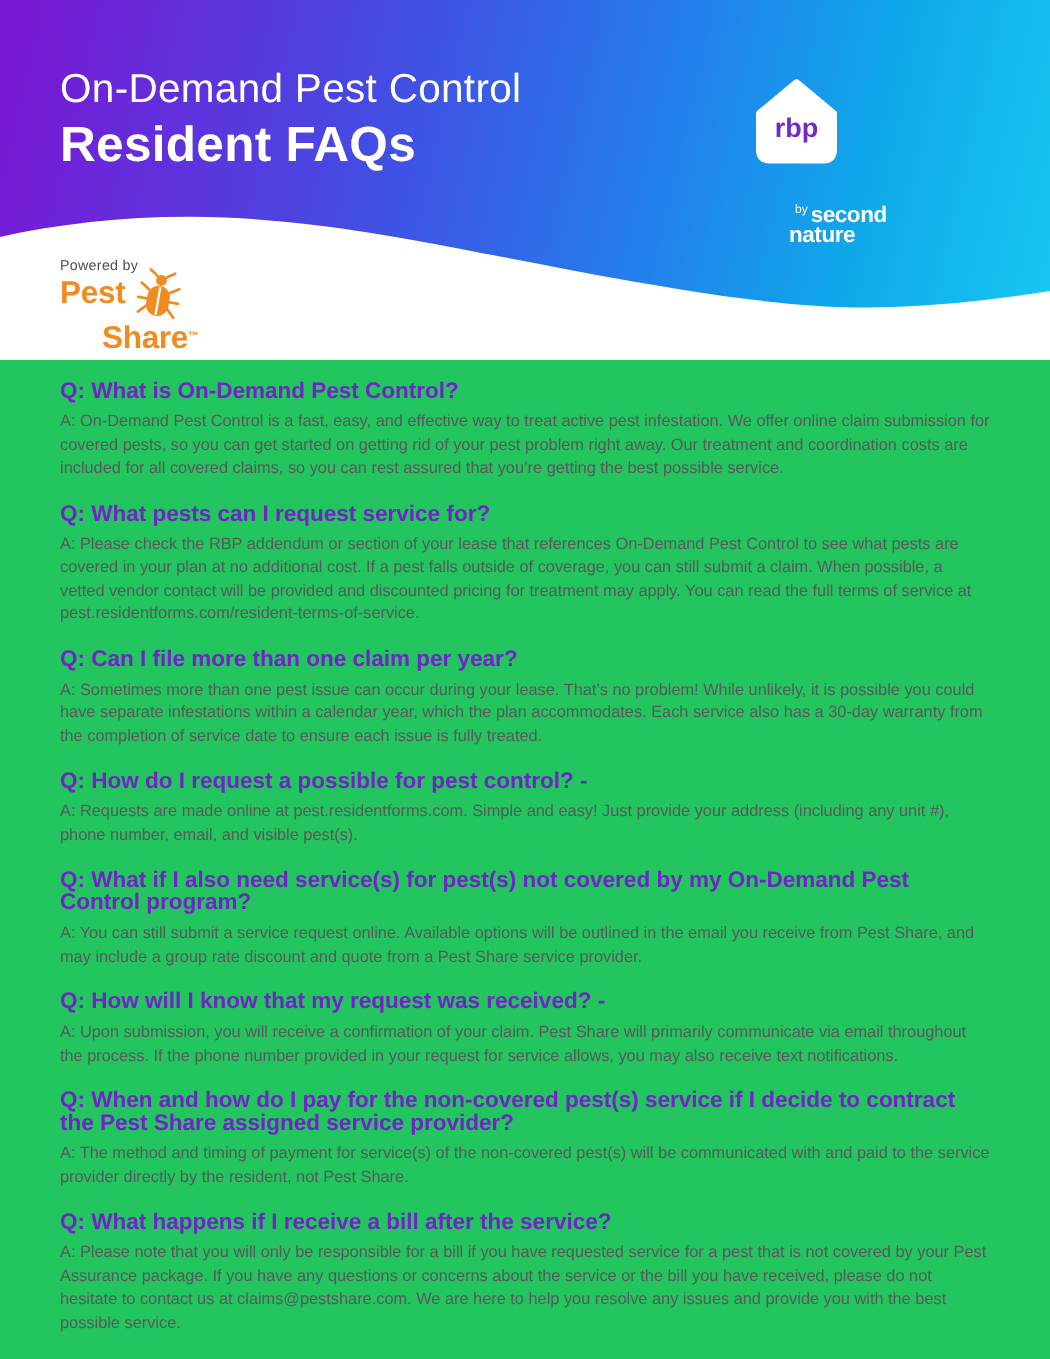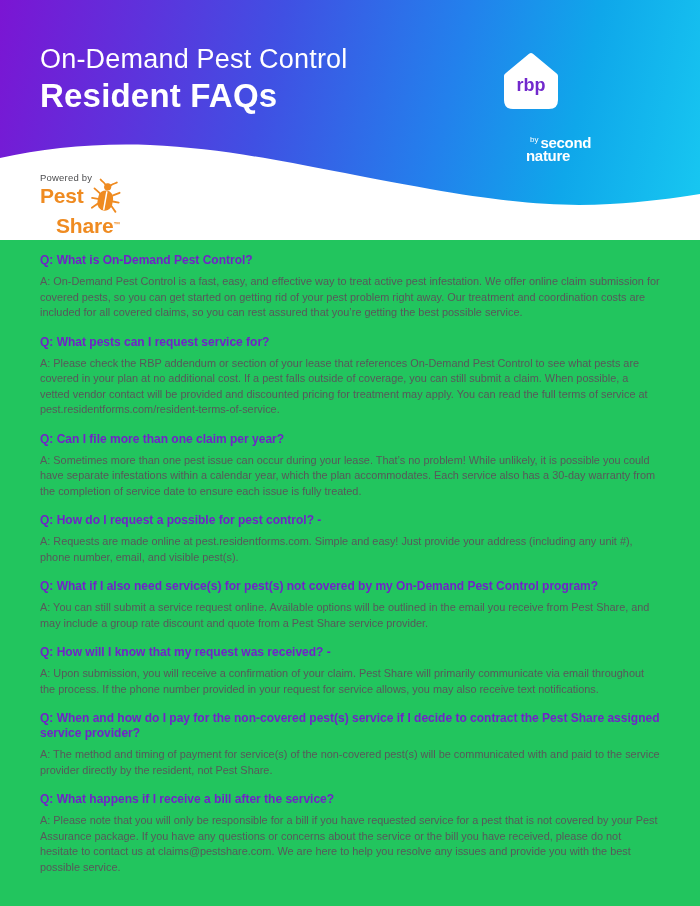--- a/index.html
+++ b/index.html
@@ -67,31 +67,31 @@
   .sn-line2 { padding-left: 20px; }
 
   
   .powered {
     position: absolute;
     left: 40px; top: 172px;
   }
   .powered-label { font-size: 9.5px; color: #4d4d4f; letter-spacing: 0.2px; }
   .ps-row { display: flex; align-items: flex-start; margin-top: 2px; }
   .ps-word { font-size: 21px; font-weight: 700; line-height: 21px; letter-spacing: -0.2px; }
-  .ps-line2 { margin: 0 0 0 16px; line-height: 20px; }
+  .ps-line2 { margin: 0 0 0 28px; line-height: 20px; }
   .ps-tm { font-size: 7px; vertical-align: 9px; font-weight: 700; }
   .beetle { width: 30px; height: 37px; margin: -7px 0 0 7px; transform: rotate(10deg); }
 
   
   .content {
     padding: 13px 40px 0 40px;
   }
   .faq { margin-bottom: 14px; }
   .faq-q {
-    font-size: 12px;
+    font-size: 15px;
     font-weight: 700;
     line-height: 15px;
     margin-bottom: 6px;
   }
   .faq-a {
     font-size: 10.9px;
     font-weight: 400;
     line-height: 15.5px;
   }
 </style>

